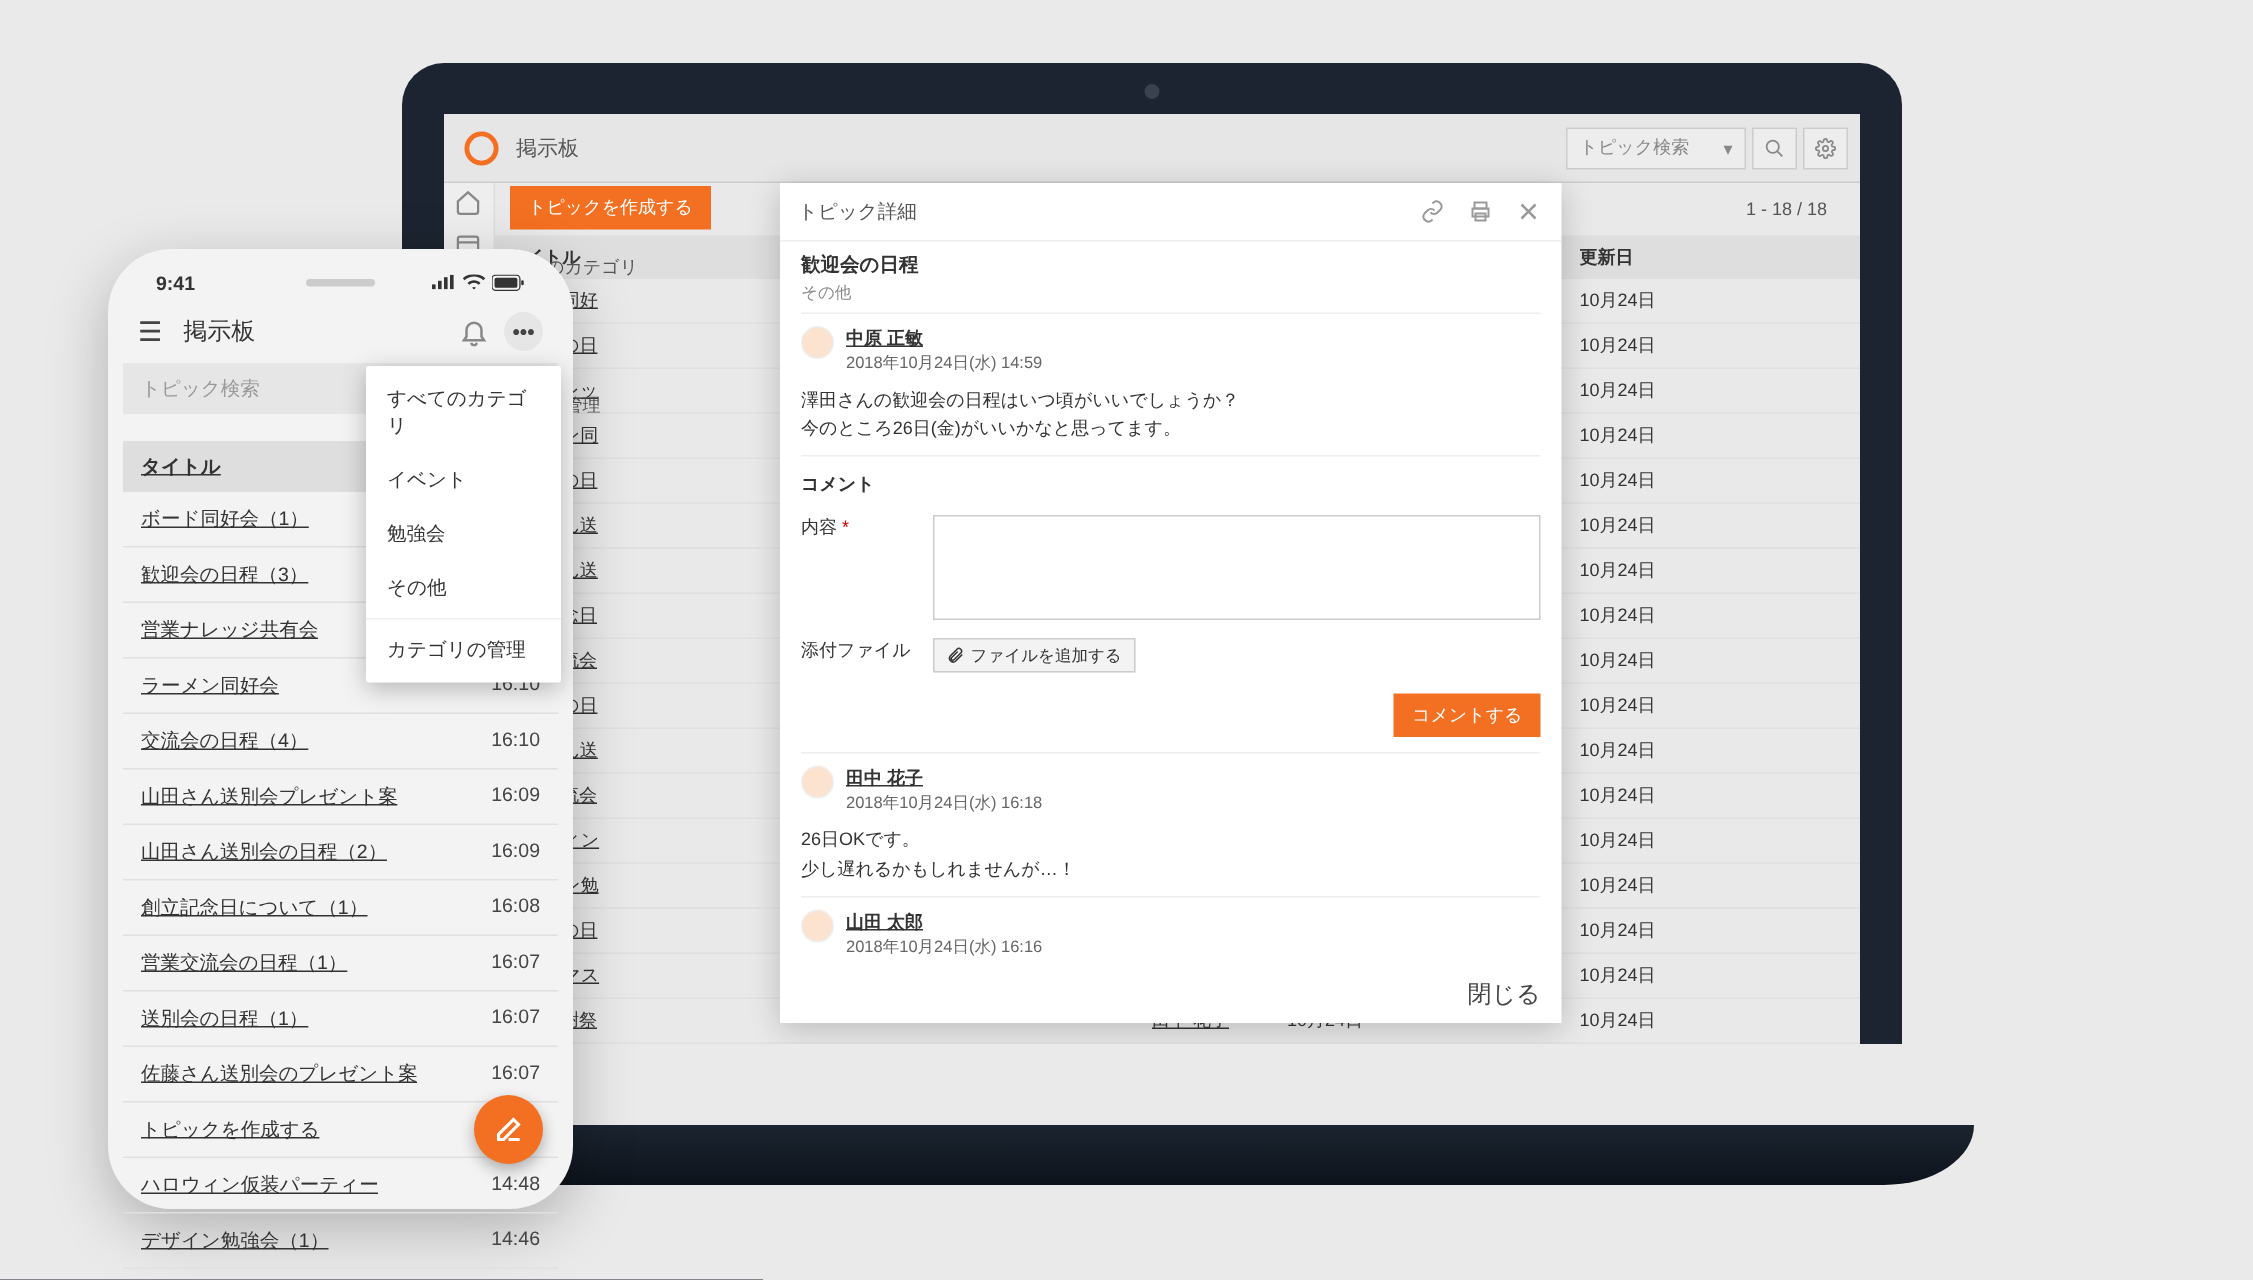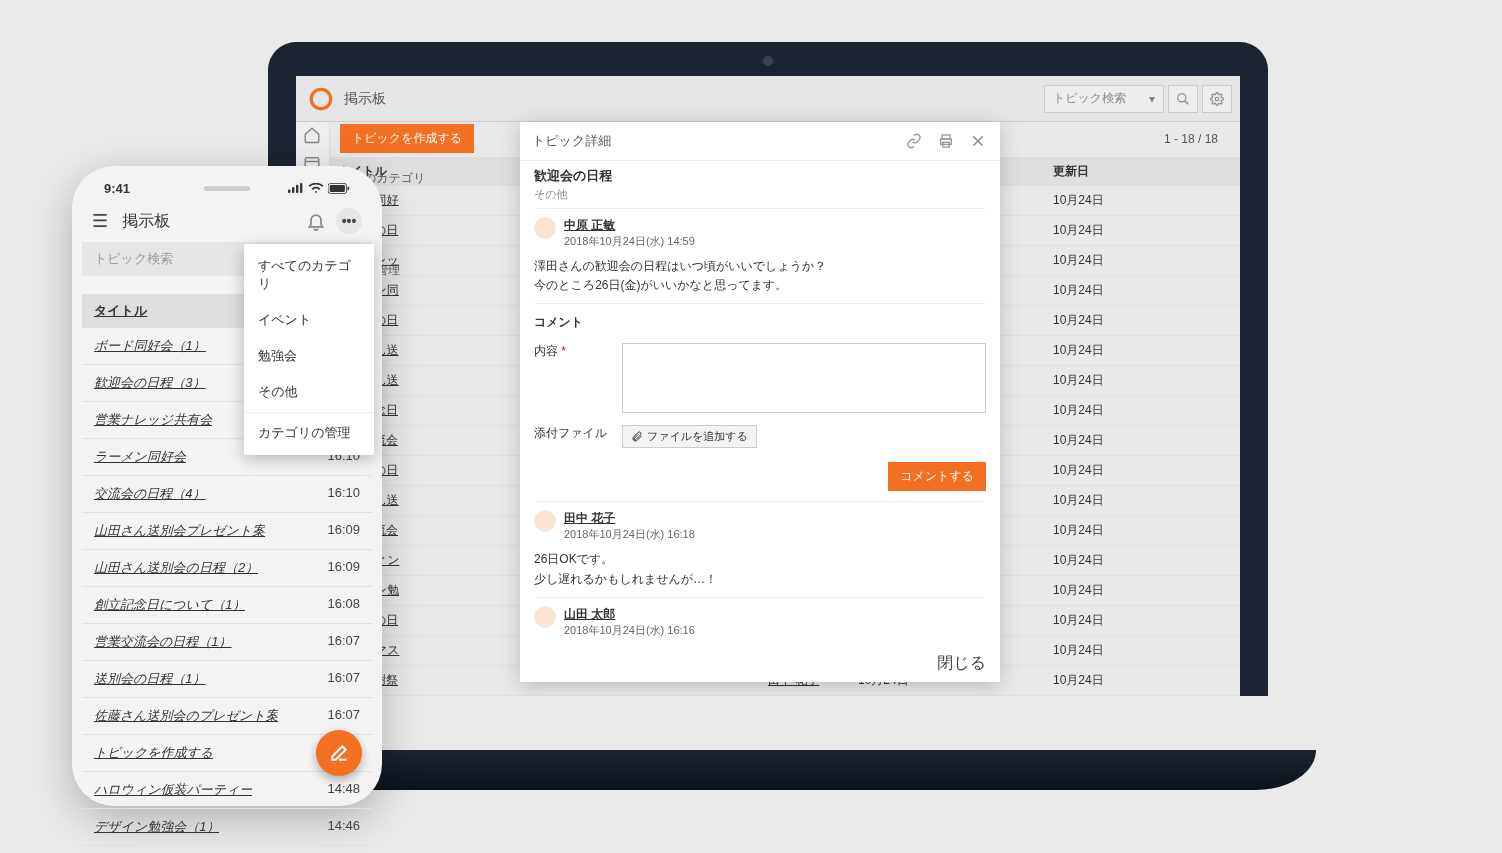--- a/index.html
+++ b/index.html
@@ -91,21 +91,21 @@
   font-weight:600; color:#333;
 }
 .desk-table td{ padding:6px 8px; border-bottom:1px solid #e0e0e0;}
 .desk-table td:first-child{ width:430px; }
 .desk-table td:nth-child(2){ width:90px; }
 .desk-table td a, .desk-table td .u { text-decoration:underline; color:#333; }
 
 
 .modal{
   position:absolute; left:224px; top:46px;
-  width:480px; height:560px;
+  width:521px; height:560px;
   background:#fff;
   box-shadow: 0 4px 20px rgba(0,0,0,.2);
   display:flex; flex-direction:column;
   font-size:12px;
 }
 .modal .m-head{
   display:flex; align-items:center; padding:10px 12px;
   border-bottom:1px solid #eee;
 }
 .modal .m-head .t{ font-size:13px; color:#555;}
@@ -164,21 +164,21 @@
 .phone .p-thead{
   background:#dedede; padding:8px 12px; font-weight:700; font-size:13px;
   margin-top:18px;
 }
 .phone .p-thead .u{text-decoration:underline;}
 .phone .p-row{
   display:flex; justify-content:space-between;
   padding:9px 12px; border-bottom:1px solid #e0e0e0;
   font-size:13px;
 }
-.phone .p-row .ttl{ text-decoration:underline; white-space:nowrap; overflow:hidden; text-overflow:ellipsis; max-width:200px;font-style:italic;}
+.phone .p-row .ttl{ text-decoration:underline; white-space:nowrap; overflow:hidden; text-overflow:ellipsis; max-width:200px;}
 .phone .p-row .tm{ color:#444;}
 .phone .dropdown{
   position:absolute; right:8px; top:78px;
   width:130px; background:#fff;
   box-shadow:0 4px 16px rgba(0,0,0,.25);
   border-radius:2px;
   font-size:13px;
   padding:4px 0;
 }
 .phone .dropdown .dd-item{ padding:9px 14px;}

